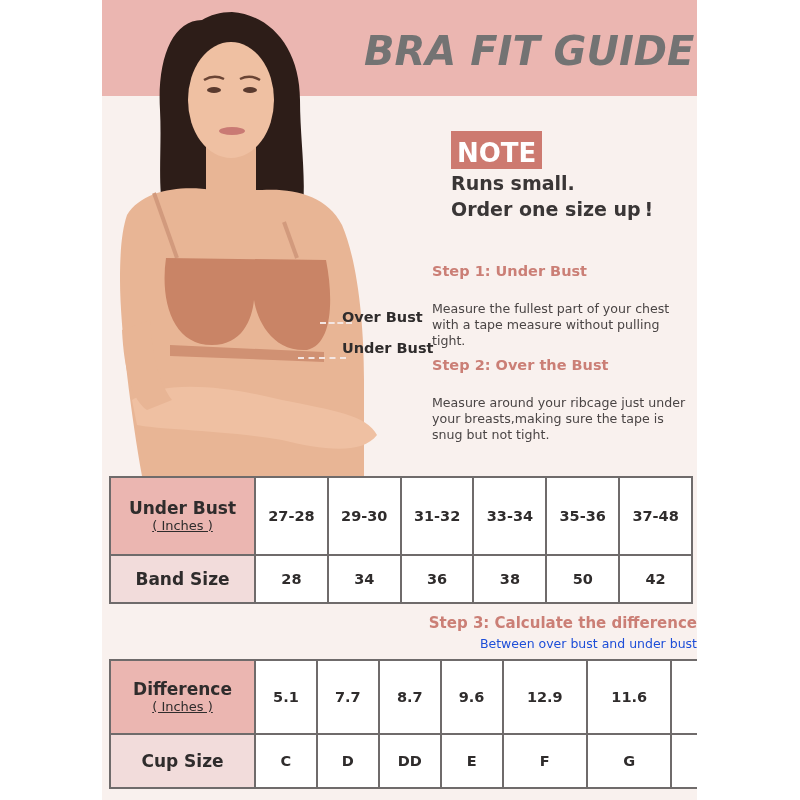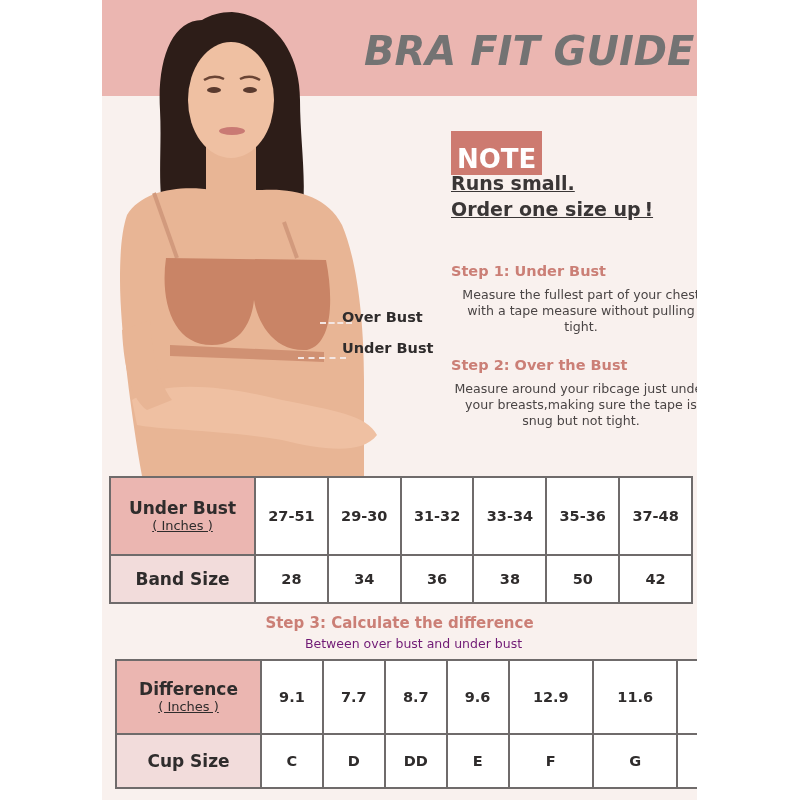--- a/index.html
+++ b/index.html
@@ -3,37 +3,37 @@
 <meta charset="utf-8">
 <style>
   html,body{margin:0;padding:0;background:#ffffff;}
   body{width:800px;height:800px;position:relative;overflow:hidden;font-family:"DejaVu Sans","Liberation Sans",sans-serif;}
   .panel{position:absolute;left:102px;top:0;width:595px;height:800px;background:#f9f1ee;overflow:hidden;}
   .header-band{position:absolute;left:0;top:0;width:595px;height:96px;background:#ebb6b1;}
   .title{position:absolute;left:262px;top:28px;font-family:"DejaVu Sans","Liberation Sans",sans-serif;font-weight:bold;font-style:italic;font-size:40px;color:#737373;letter-spacing:0px;white-space:nowrap;}
   
   .photo{position:absolute;left:0;top:0;width:290px;height:476px;}
   .photo svg{width:100%;height:100%;display:block;}
-  .note-badge{position:absolute;left:349px;top:131px;background:#cd7a70;color:#ffffff;font-weight:bold;font-size:26px;padding:13px 6px 1px 6px;line-height:30px;}
-  .note-text{position:absolute;left:349px;top:170px;font-weight:bold;font-size:19px;line-height:26px;color:#3a3636;text-decoration:underline;}
-  .step{position:absolute;left:349px;width:260px;}
+  .note-badge{position:absolute;left:349px;top:131px;background:#cd7a70;color:#ffffff;font-weight:bold;font-size:26px;padding:7px 6px 1px 6px;line-height:30px;}
+  .note-text{position:absolute;left:349px;top:170px;font-weight:bold;font-size:19px;line-height:26px;color:#3a3636;}
+  .step{position:absolute;left:330px;width:260px;}
   .step-title{font-weight:bold;font-size:14.5px;color:#cb7f76;line-height:18px;}
-  .step-body{font-size:12.6px;color:#4a4545;line-height:16px;margin-top:7px;text-align:center;}
+  .step-body{font-size:12.6px;color:#4a4545;line-height:16px;margin-top:21px;}
   .lbl{position:absolute;font-weight:bold;font-size:14.5px;color:#2f2c2c;white-space:nowrap;}
   .dash{position:absolute;height:0;border-top:2px dashed #f4e6e2;}
   table.grid{position:absolute;border-collapse:collapse;background:#ffffff;}
   table.grid td{border:2px solid #6f6b6b;text-align:center;font-weight:bold;color:#2f2c2c;padding:0;}
   .hdr-dark{background:#ebb6b1;}
   .hdr-light{background:#f2dcdb;}
   .hdr-main{font-size:17px;line-height:20px;}
   .hdr-sub{font-size:13px;font-weight:normal;line-height:16px;text-decoration:underline;}
   .val{font-size:14.5px;}
   .step3{position:absolute;left:0;width:595px;text-align:center;}
   .step3-title{font-weight:bold;font-size:15px;color:#cb7f76;line-height:18px;}
-  .step3-sub{font-size:12.5px;color:#701a75;margin-top:4px;line-height:16px;margin-left:28px;}
+  .step3-sub{font-size:12.5px;color:#1d4ed8;margin-top:4px;line-height:16px;margin-left:28px;}
 </style>
 </head>
 <body>
 
 <div class="panel">
   <div class="header-band"></div>
 
   <div class="photo">
     <svg viewBox="0 0 290 476" xmlns="http://www.w3.org/2000/svg">
 
@@ -86,54 +86,54 @@
     <div class="step-body">Measure around your ribcage just under your breasts,making sure the tape is snug but not tight.</div>
   </div>
 
   <table class="grid" style="left:7px;top:476px;width:584px;height:128px;">
     <tbody>
         <tr style="height:74px;">
       <td class="hdr-dark" style="width:143px;">
         <div class="hdr-main">Under Bust</div>
         <div class="hdr-sub">( Inches )</div>
       </td>
-      <td class="val">27-51</td>
+      <td class="val">27-28</td>
       <td class="val">29-30</td>
       <td class="val">31-32</td>
       <td class="val">33-34</td>
       <td class="val">35-36</td>
       <td class="val">37-48</td>
     </tr>
     <tr style="height:46px;">
       <td class="hdr-light">
         <div class="hdr-main">Band Size</div>
       </td>
       <td class="val">28</td>
       <td class="val">34</td>
       <td class="val">36</td>
       <td class="val">38</td>
       <td class="val">50</td>
       <td class="val">42</td>
     </tr>
   </tbody>
     </table>
 
-  <div class="step3" style="top:614px;">
+  <div class="step3" style="top:614px;text-align:right;">
     <div class="step3-title">Step 3:  Calculate the difference</div>
     <div class="step3-sub">Between over bust and under bust</div>
   </div>
 
-  <table class="grid" style="left:13px;top:659px;width:648px;height:128px;border-radius:8px;">
+  <table class="grid" style="left:7px;top:659px;width:648px;height:128px;border-radius:8px;">
     <tbody>
         <tr style="height:74px;">
       <td class="hdr-dark" style="width:143px;">
         <div class="hdr-main">Difference</div>
         <div class="hdr-sub">( Inches )</div>
       </td>
-      <td class="val">9.1</td>
+      <td class="val">5.1</td>
       <td class="val">7.7</td>
       <td class="val">8.7</td>
       <td class="val">9.6</td>
       <td class="val">12.9</td>
       <td class="val">11.6</td>
       <td class="val">12.6</td>
     </tr>
     <tr style="height:54px;">
       <td class="hdr-light">
         <div class="hdr-main">Cup Size</div>

